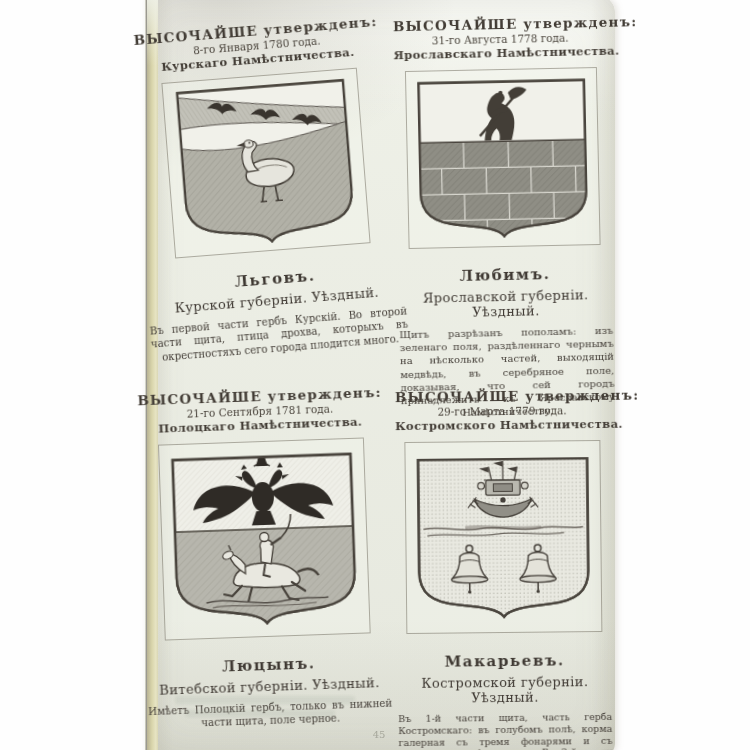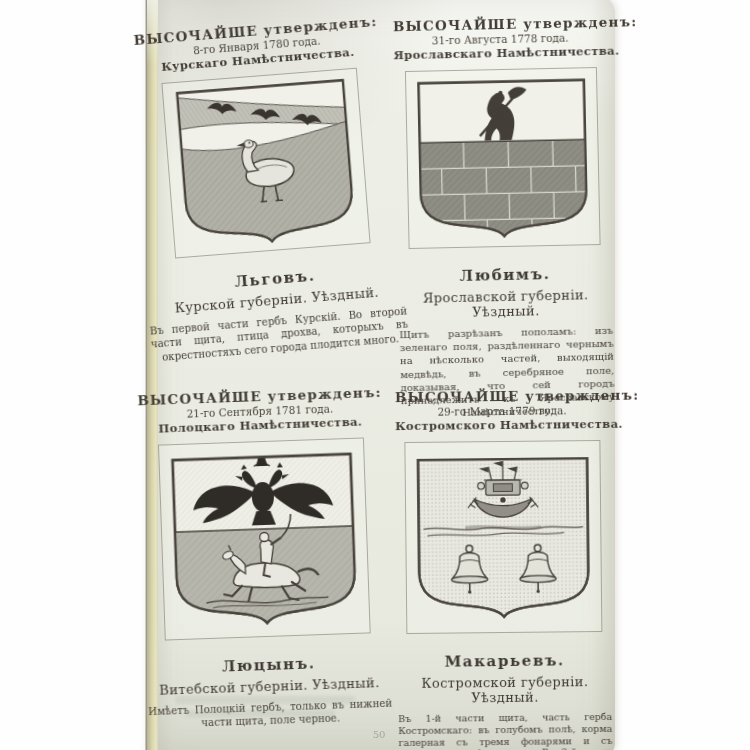--- a/index.html
+++ b/index.html
@@ -279,15 +279,15 @@
           <path d="M11,8 H189 V126 C189,148 176,158 148,161 C120,164 106,166 100,174 C94,166 80,164 52,161 C24,158 11,148 11,126 Z" fill="none" stroke="#49443d" stroke-width="2.4"></path>
         </svg>
       </div>
       <div class="city">Макарьевъ.</div>
       <div class="subtitle">Костромской губерніи. Уѣздный.</div>
       <p class="desc">Въ 1-й части щита, часть герба Костромскаго: въ голубомъ полѣ, корма галерная съ тремя фонарями и съ опущенными лѣстницами. Во 2-й части щита, въ голубомъ полѣ, два золотые колокола, означающіе, что сіе мѣсто, прежде учрежденія въ немъ города, славилось находящимся монастыремъ.</p>
     </section>
 
     <div class="showthrough" style="left:30px;top:700px;width:180px;height:8px;"></div>
     <div class="showthrough" style="left:40px;top:714px;width:150px;height:7px;"></div>
-    <div class="page-number">50</div>
+    <div class="page-number">45</div>
   </div>
 </div>
 
 </body></html>

